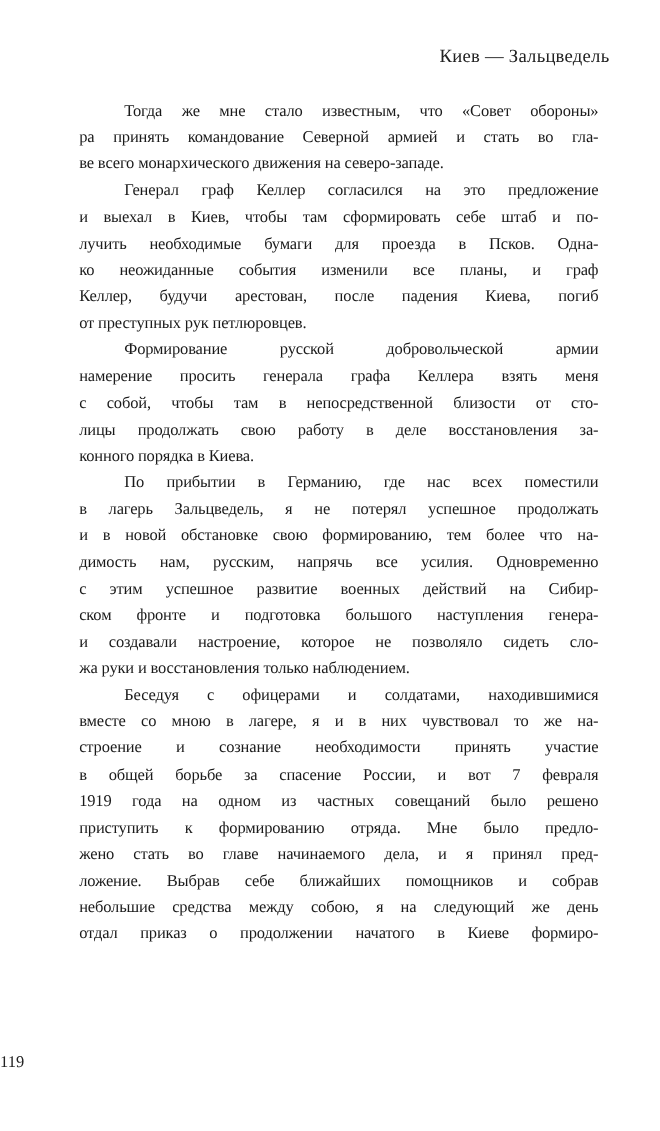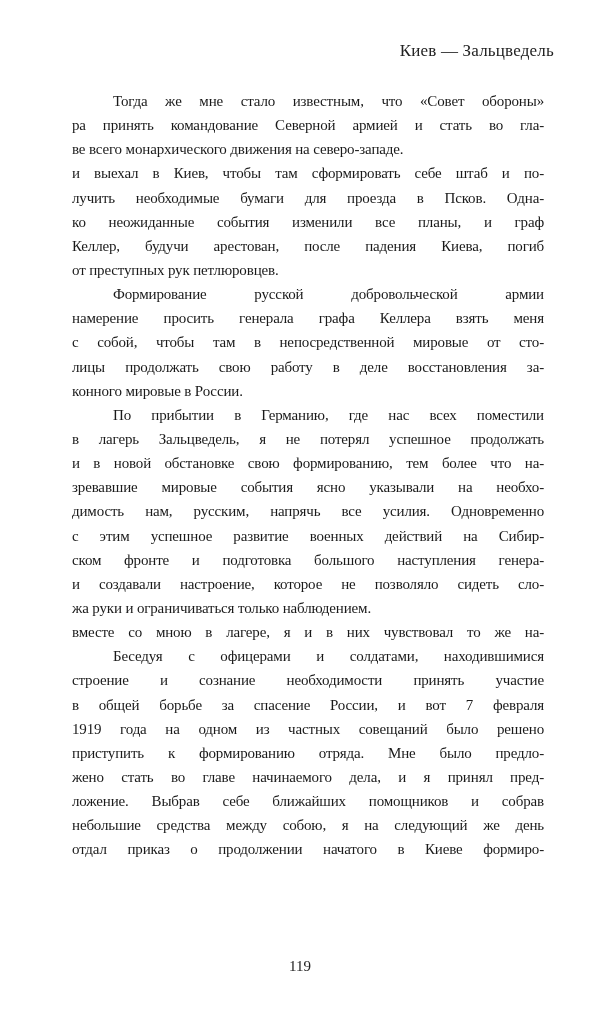--- a/index.html
+++ b/index.html
@@ -43,69 +43,68 @@
       padding-left: 41px;
     }
     .line.last {
       text-align-last: left;
     }
     .folio {
       position: absolute;
       top: 958px;
       left: 0;
       width: 600px;
-      text-align: center;
       font-size: 15px;
       color: #222;
     }
   </style>
 </head>
 <body>
 
 <div class="running-head">Киев — Зальцведель</div>
 
 <div class="text-block">
 
   <div>
     <span class="line indent">Тогда же мне стало известным, что «Совет обороны»</span>
     <span class="line">ра принять командование Северной армией и стать во гла-</span>
     <span class="line last">ве всего монархического движения на северо-западе.</span>
   </div>
 
   <div>
+    <span class="line indent">Генерал граф Келлер согласился на это предложение</span>
     <span class="line">и выехал в Киев, чтобы там сформировать себе штаб и по-</span>
     <span class="line">лучить необходимые бумаги для проезда в Псков. Одна-</span>
     <span class="line">ко неожиданные события изменили все планы, и граф</span>
     <span class="line">Келлер, будучи арестован, после падения Киева, погиб</span>
     <span class="line last">от преступных рук петлюровцев.</span>
   </div>
 
   <div>
     <span class="line indent">Формирование русской добровольческой армии</span>
     <span class="line">намерение просить генерала графа Келлера взять меня</span>
-    <span class="line">с собой, чтобы там в непосредственной мировые от сто-</span>
+    <span class="line">с собой, чтобы там в непосредственной близости от сто-</span>
     <span class="line">лицы продолжать свою работу в деле восстановления за-</span>
-    <span class="line last">конного мировые в России.</span>
+    <span class="line last">конного порядка в Киева.</span>
   </div>
 
   <div>
     <span class="line indent">По прибытии в Германию, где нас всех поместили</span>
     <span class="line">в лагерь Зальцведель, я не потерял успешное продолжать</span>
     <span class="line">и в новой обстановке свою формированию, тем более что на-</span>
-    <span class="line">зревавшие мировые события ясно указывали на необхо-</span>
     <span class="line">димость нам, русским, напрячь все усилия. Одновременно</span>
     <span class="line">с этим успешное развитие военных действий на Сибир-</span>
     <span class="line">ском фронте и подготовка большого наступления генера-</span>
     <span class="line">и создавали настроение, которое не позволяло сидеть сло-</span>
-    <span class="line last">жа руки и ограничиваться только наблюдением.</span>
+    <span class="line last">жа руки и восстановления только наблюдением.</span>
   </div>
 
   <div>
+    <span class="line indent">Беседуя с офицерами и солдатами, находившимися</span>
     <span class="line">вместе со мною в лагере, я и в них чувствовал то же на-</span>
-    <span class="line indent">Беседуя с офицерами и солдатами, находившимися</span>
     <span class="line">строение и сознание необходимости принять участие</span>
     <span class="line">в общей борьбе за спасение России, и вот 7 февраля</span>
     <span class="line">1919 года на одном из частных совещаний было решено</span>
     <span class="line">приступить к формированию отряда. Мне было предло-</span>
     <span class="line">жено стать во главе начинаемого дела, и я принял пред-</span>
     <span class="line">ложение. Выбрав себе ближайших помощников и собрав</span>
     <span class="line">небольшие средства между собою, я на следующий же день</span>
     <span class="line">отдал приказ о продолжении начатого в Киеве формиро-</span>
   </div>
 

